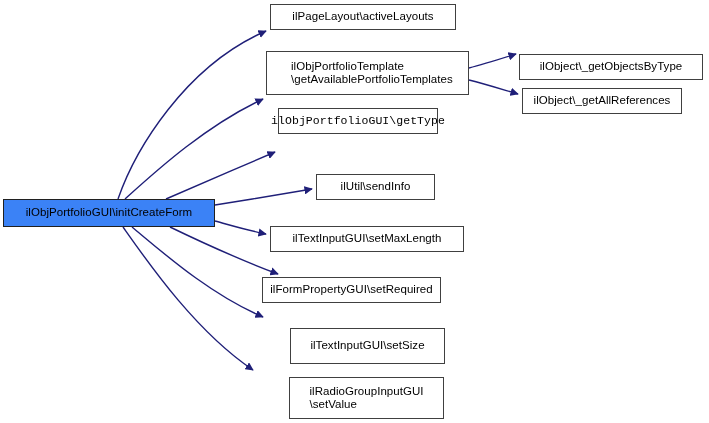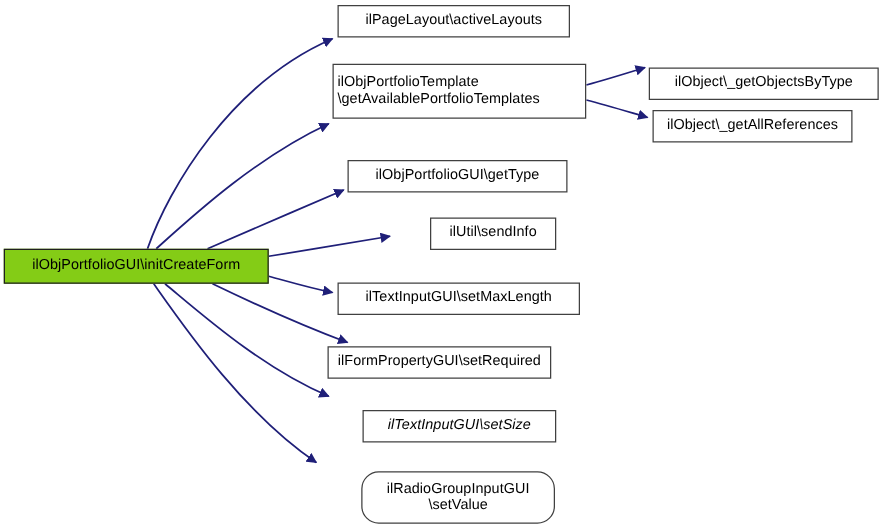--- a/index.html
+++ b/index.html
@@ -17,30 +17,29 @@
     background:#ffffff;
     border:1px solid #404040;
     display:flex;
     align-items:center;
     justify-content:center;
     color:#000000;
     font-size:11.5px;
     line-height:13.5px;
     letter-spacing:0.05px;
     white-space:pre;
-    text-align:center;
   }
   .node.root{
-    background:#84cc16;
+    background:#3b82f6;
     border:1px solid #202020;
   }
   .node.lalign{
     justify-content:flex-start;
     text-align:left;
-    padding-left:3px;
+    padding-left:24px;
   }
   .node-label{display:block;}
 </style>
 </head>
 <body>
 
 <div id="canvas">
 
   <svg id="edges" viewBox="0 0 709 423" xmlns="http://www.w3.org/2000/svg">
     <defs>
@@ -60,24 +59,24 @@
         <path d="M 469 68 C 484 64 500 59 516 54" fill="none" stroke="#1f1f78" stroke-width="1.4" marker-end="url(#arrow)"></path>
         <path d="M 469 80 C 485 84 501 89 518 94" fill="none" stroke="#1f1f78" stroke-width="1.4" marker-end="url(#arrow)"></path>
       </g>
   </svg>
 
   <div id="node-layer">
       <div class="node root" style="left: 3px; top: 199px; width: 212px; height: 28px;"><span class="node-label">ilObjPortfolioGUI\initCreateForm</span></div>
       <div class="node" style="left: 270px; top: 4px; width: 186px; height: 26px;"><span class="node-label">ilPageLayout\activeLayouts</span></div>
       <div class="node lalign" style="left: 266px; top: 51px; width: 203px; height: 44px;"><span class="node-label">ilObjPortfolioTemplate
 \getAvailablePortfolioTemplates</span></div>
-      <div class="node" style="left: 278px; top: 128px; width: 176px; height: 26px;"><span class="node-label">ilObjPortfolioGUI\getType</span></div>
-      <div class="node" style="left: 316px; top: 174px; width: 101px; height: 26px; margin-left: 28px;"><span class="node-label">ilUtil\sendInfo</span></div>
+      <div class="node" style="left: 278px; top: 108px; width: 160px; height: 26px; font-family: Liberation Mono, monospace;"><span class="node-label">ilObjPortfolioGUI\getType</span></div>
+      <div class="node" style="left: 316px; top: 174px; width: 119px; height: 26px;"><span class="node-label">ilUtil\sendInfo</span></div>
       <div class="node" style="left: 270px; top: 226px; width: 194px; height: 26px;"><span class="node-label">ilTextInputGUI\setMaxLength</span></div>
       <div class="node" style="left: 262px; top: 277px; width: 179px; height: 26px;"><span class="node-label">ilFormPropertyGUI\setRequired</span></div>
-      <div class="node" style="left: 290px; top: 328px; width: 155px; height: 26px; font-style: italic;"><span class="node-label">ilTextInputGUI\setSize</span></div>
-      <div class="node" style="left: 289px; top: 377px; width: 155px; height: 42px; border-radius: 14px;"><span class="node-label">ilRadioGroupInputGUI
+      <div class="node" style="left: 290px; top: 328px; width: 155px; height: 36px;"><span class="node-label">ilTextInputGUI\setSize</span></div>
+      <div class="node" style="left: 289px; top: 377px; width: 155px; height: 42px;"><span class="node-label">ilRadioGroupInputGUI
 \setValue</span></div>
       <div class="node" style="left: 519px; top: 36px; width: 184px; height: 26px; margin-top: 18px;"><span class="node-label">ilObject\_getObjectsByType</span></div>
       <div class="node" style="left: 522px; top: 88px; width: 160px; height: 26px;"><span class="node-label">ilObject\_getAllReferences</span></div>
     </div>
 
 </div>
 
 </body></html>

